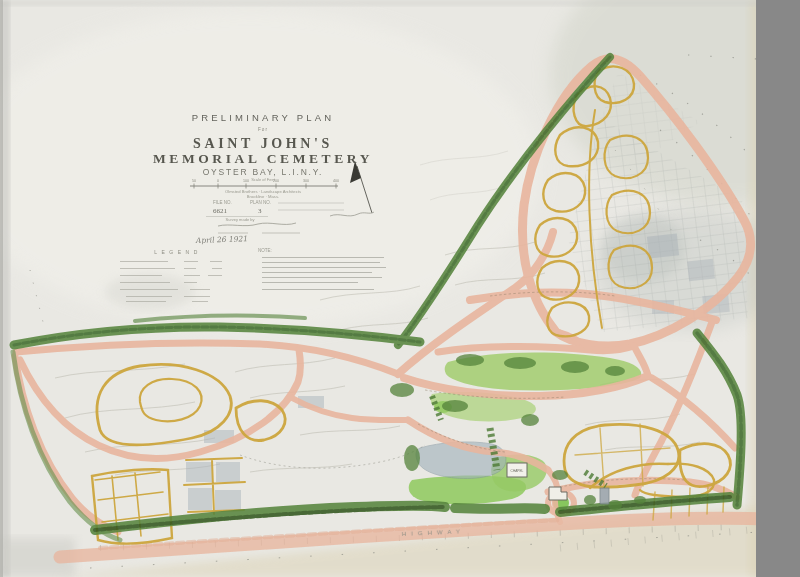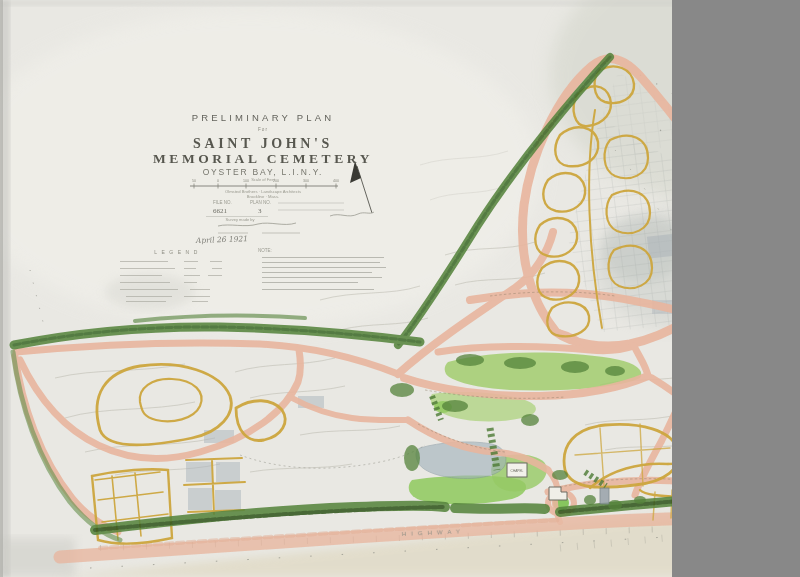--- a/index.html
+++ b/index.html
@@ -1,17 +1,17 @@
 <!DOCTYPE html>
 <html><head>
 <meta charset="utf-8">
 <title>Preliminary Plan</title>
 <style>
   html,body{margin:0;padding:0;background:#888;}
-  .stage{position:relative;width:672px;height:577px;overflow:hidden;
+  .stage{position:relative;width:756px;height:577px;overflow:hidden;
          font-family:"Liberation Sans",sans-serif;}
   svg{display:block}
   text{user-select:none}
   .t-prelim{font-family:"Liberation Sans",sans-serif;letter-spacing:3.2px;fill:#63635c;}
   .t-for{font-size:4.6px;letter-spacing:1px;fill:#8c8c82;}
   .t-title{font-family:"Liberation Serif",serif;font-weight:600;letter-spacing:3.6px;fill:#57574f;}
   .t-loc{letter-spacing:1.8px;fill:#76766d;}
   .t-tiny{fill:#9a9a90;}
   .t-num{font-family:"Liberation Serif",serif;fill:#6e6e66;}
   .t-hand2{font-family:"DejaVu Serif",serif;font-style:italic;fill:#80807a;}

